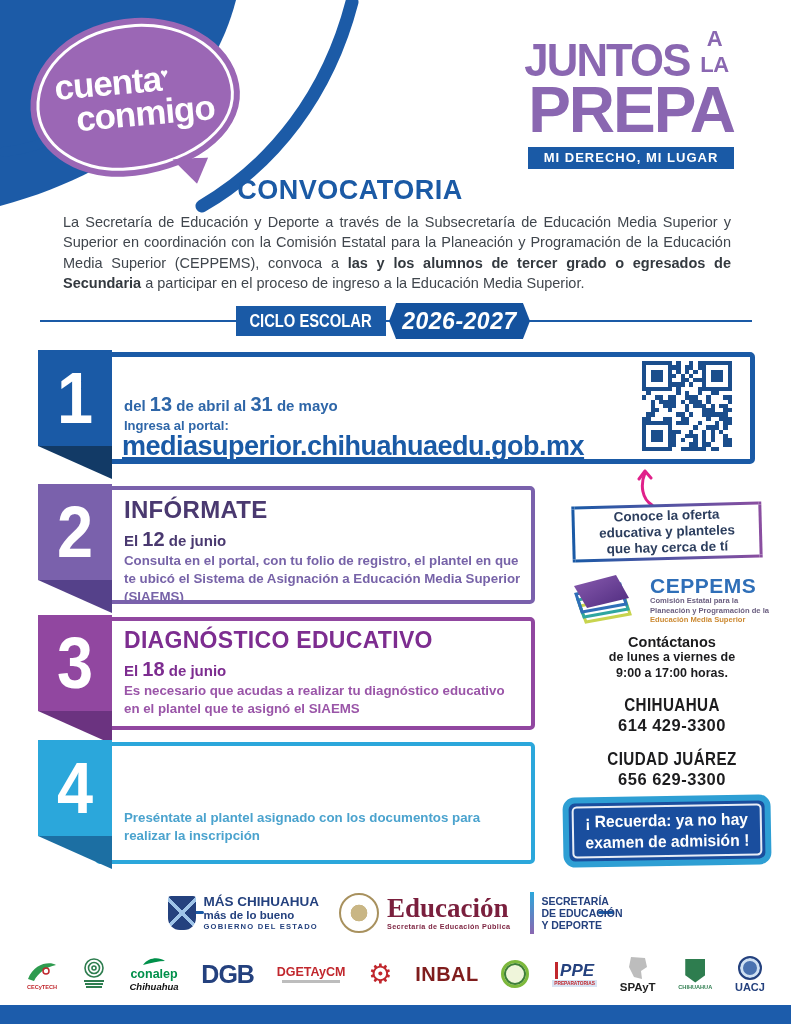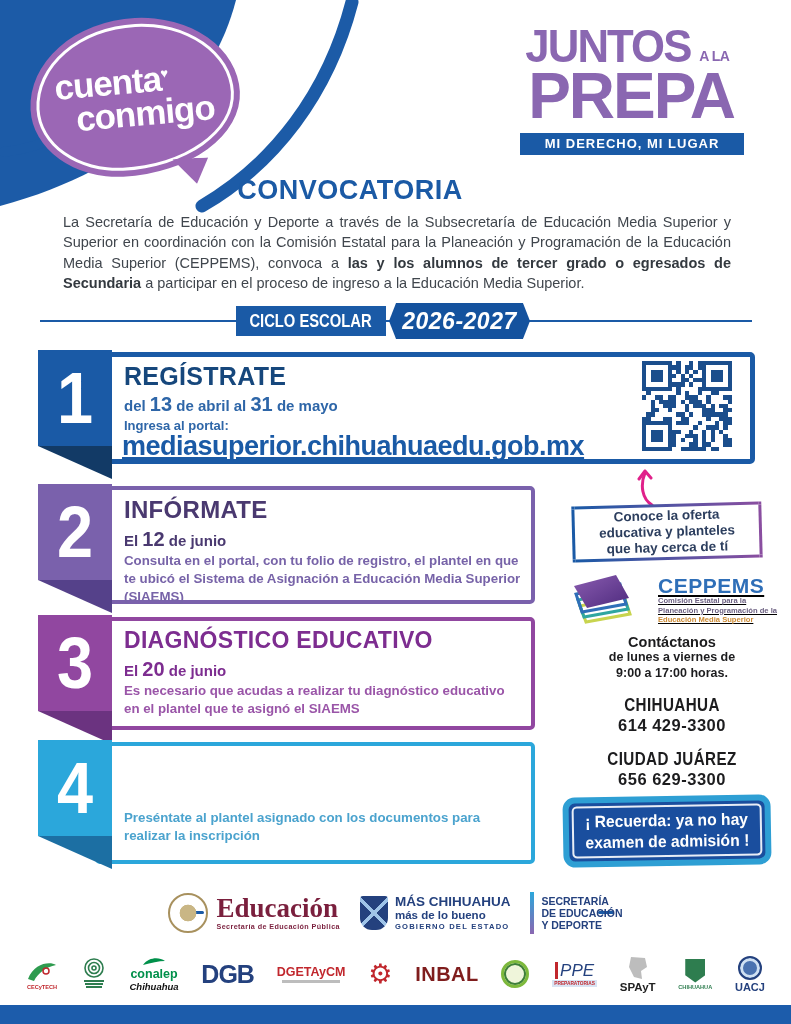--- a/index.html
+++ b/index.html
@@ -16,23 +16,23 @@
             background:#9B67B5; clip-path:polygon(0 0,100% 0,65% 100%); }
   .bubble .l1, .bubble .l2 { color:#fff; font-weight:800; font-size:35px; line-height:.95;
             transform:rotate(-2deg); letter-spacing:-1px; white-space:nowrap; }
   .bubble .l1 { padding-left:16px; }
   .bubble .l2 { padding-left:36px; }
   .bubble .heart { font-size:13px; vertical-align:super; }
 
   .jblock { position:absolute; left:520px; top:26px; width:222px; color:#8A67B1; text-align:center; }
   .jrow { display:flex; align-items:flex-end; justify-content:center; }
   .jword1 { font-size:46px; font-weight:800; letter-spacing:-2px; transform:scaleX(.95); line-height:.9; }
-  .jword1b { font-size:14px; font-weight:800; margin:0 12px 3px 5px; letter-spacing:-.5px; }
+  .jword1b { font-size:22px; font-weight:800; margin:0 12px 3px 5px; letter-spacing:-.5px; }
   .jword2 { font-size:64px; font-weight:800; letter-spacing:-2px; transform:scaleX(1.0); line-height:.92; }
-  .jbar { margin:7px auto 0; width:224px; background:#1A5AA6; color:#fff; font-size:13px;
+  .jbar { margin:7px auto 0; width:206px; background:#1A5AA6; color:#fff; font-size:13px;
           font-weight:700; letter-spacing:1px; padding:3px 0 4px; }
 
   .page-title { position:absolute; left:190px; top:175px; width:320px; text-align:center;
           font-size:27px; font-weight:800; color:#1B5AA5; letter-spacing:.5px; }
 
   .intro { position:absolute; left:63px; top:212px; width:668px; font-size:14.5px; line-height:1.4;
           color:#40464D; text-align:justify; }
   .intro b { font-weight:700; color:#33393F; }
 
   
@@ -86,21 +86,21 @@
 
   
   .qr-arrow { position:absolute; left:632px; top:469px; }
   .caption-box { position:absolute; left:572px; top:504px; width:190px; height:56px;
           border:3px solid; border-image:linear-gradient(90deg,#1A5AA6,#8A4EA0) 1;
           transform:rotate(-1.5deg); display:flex; flex-direction:column; align-items:center;
           justify-content:center; }
   .caption-box div { font-size:13.5px; font-weight:800; color:#2C3E5E; line-height:1.18; }
 
   .ceppems { position:absolute; left:566px; top:566px; width:218px; height:68px; display:flex; align-items:center; }
-  .ceppems-text { margin-left:12px;text-decoration:underline; }
+  .ceppems-text { margin-left:4px; }
   .ceppems-name { font-size:21px; font-weight:800; color:#2F6FB8; letter-spacing:.5px; line-height:1; }
   .ceppems-sub { font-size:7.6px; font-weight:700; color:#6B5F80; line-height:1.25; }
   .ceppems-sub.orange { color:#CC8A33; }
 
   .contact { position:absolute; left:560px; top:634px; width:224px; text-align:center; color:#1C1C1E; }
   .c-head { font-size:14.5px; font-weight:800; }
   .c-hours { font-size:12.5px; font-weight:700; line-height:1.25; }
   .c-city { margin-top:13px; font-size:19px; font-weight:800; transform:scaleX(.8); letter-spacing:.5px; }
   .c-phone { font-size:16.5px; font-weight:800; letter-spacing:.5px; }
   .c-ext { margin-top:14px; font-size:14px; font-weight:800; }
@@ -134,21 +134,21 @@
   .logo { display:flex; flex-direction:column; align-items:center; justify-content:center; gap:1px; }
   .logo .cap { font-size:5.6px; font-weight:700; } .t-red { color:#C1272D; }
   .conalep-n { font-size:12.5px; font-weight:800; color:#00904A; line-height:1; }
   .conalep-c { font-size:9.5px; font-weight:800; font-style:italic; color:#111; line-height:1; }
   .dgb { font-size:25px; font-weight:800; color:#24417E; letter-spacing:-1px; }
   .dgetaycm { font-size:12.5px; font-weight:800; color:#C1272D; }
   .gear { font-size:27px; color:#C1272D; line-height:1; }
   .inbal { font-size:20px; font-weight:700; color:#7f1d1d; letter-spacing:.5px; }
   .badge { width:28px; height:28px; border-radius:50%; border:3px solid #7DB93C; background:#EFF5DA;
            box-shadow:inset 0 0 0 2px #3E7F3A; }
-  .ppe { font-size:17px; font-weight:400; font-style:italic; color:#24417E; line-height:1;
+  .ppe { font-size:17px; font-weight:700; font-style:italic; color:#24417E; line-height:1;
          border-left:3px solid #C1272D; padding-left:2px; }
   .ppe-cap { font-size:4.8px; font-weight:800; color:#C1272D; background:#D8E4F4; padding:1px 2px; }
   .spayt { font-size:11.5px; font-weight:800; color:#222; line-height:1; }
   .uach-shield { width:20px; height:24px; background:#2E7D4F; clip-path:polygon(0 0,100% 0,100% 70%,50% 100%,0 70%); }
   .uacj-circle { width:24px; height:24px; border-radius:50%; border:2px solid #24417E;
            box-shadow:inset 0 0 0 3px #CFE0F2; background:#4A72B0; }
   .uacj-t { font-size:11px; font-weight:800; color:#24417E; }
 
   .bottom-bar { position:absolute; left:0; top:1005px; width:791px; height:19px; background:#1C5CAB; }
 </style>
@@ -188,21 +188,20 @@
   <div class="cycle-years">
       <span>2026-2027</span>
     </div>
 
   <div class="step s1" style="--accent: #1A5AA6; --fold: #123A66; --title: #16477C; --text: #2E66A8;">
     <div class="step-box"></div>
     <div class="fold"></div>
     <div class="plate">
         <span>1</span>
       </div>
-    <div class="step-title">REGÍSTRATE</div>
     <div class="step-date"><span>del </span><span class="num">13</span><span> de abril al </span><span class="num">31</span><span> de mayo</span></div>
     <div class="portal-label">Ingresa al portal:</div>
     <div class="portal-url">mediasuperior.chihuahuaedu.gob.mx</div>
     <div class="qr-wrap">
         <div class="qr" id="qr">
           <i class="on"></i>
           <i class="on"></i>
           <i class="on"></i>
           <i class="on"></i>
           <i class="on"></i>
@@ -657,21 +656,21 @@
     <div class="step-body">Consulta en el portal, con tu folio de registro, el plantel en que te ubicó el Sistema de Asignación a Educación Media Superior (SIAEMS)</div>
   </div>
 
   <div class="step s3" style="--accent: #9147A0; --fold: #6B3380; --title: #7D2D90; --text: #9A55A8;">
     <div class="step-box"></div>
     <div class="fold"></div>
     <div class="plate">
         <span>3</span>
       </div>
     <div class="step-title">DIAGNÓSTICO EDUCATIVO</div>
-    <div class="step-date"><span>El </span><span class="num">20</span><span> de junio</span></div>
+    <div class="step-date"><span>El </span><span class="num">18</span><span> de junio</span></div>
     <div class="step-body">Es necesario que acudas a realizar tu diagnóstico educativo en el plantel que te asignó el SIAEMS</div>
   </div>
 
   <div class="step s4" style="--accent: #2BA7DB; --fold: #1C6FA3; --title: #1D4F82; --text: #4BA3CE;">
     <div class="step-box"></div>
     <div class="fold"></div>
     <div class="plate">
         <span>4</span>
       </div>
     <div class="step-body">Preséntate al plantel asignado con los documentos para realizar la inscripción</div>
@@ -723,35 +722,35 @@
   <div class="stamp">
     <div class="stamp-in">
       <div>¡ Recuerda: ya no hay</div>
       <div>examen de admisión !</div>
     </div>
   </div>
 
   <div class="dash" style="left:188px"></div>
   <div class="dash" style="left:598px"></div>
   <div class="gov-row">
-    <div style="display:flex;align-items:center;gap:8px">
-      <div class="seal"></div>
-      <div class="sep-text">
-        <div class="sep-name">Educación</div>
-        <div class="sep-sub">Secretaría de Educación Pública</div>
-      </div>
-    </div>
     <div style="display:flex;align-items:center;gap:7px">
       <div class="shield"></div>
       <div class="estado-text">
         <div>MÁS CHIHUAHUA</div>
         <div>más de lo bueno</div>
         <div>GOBIERNO DEL ESTADO</div>
       </div>
     </div>
+    <div style="display:flex;align-items:center;gap:8px">
+      <div class="seal"></div>
+      <div class="sep-text">
+        <div class="sep-name">Educación</div>
+        <div class="sep-sub">Secretaría de Educación Pública</div>
+      </div>
+    </div>
     <div style="display:flex;align-items:center;gap:7px">
       <div class="vbar"></div>
       <div class="sed-text">
         <div>SECRETARÍA</div>
         <div>DE EDUCACIÓN</div>
         <div>Y DEPORTE</div>
       </div>
     </div>
   </div>
 

